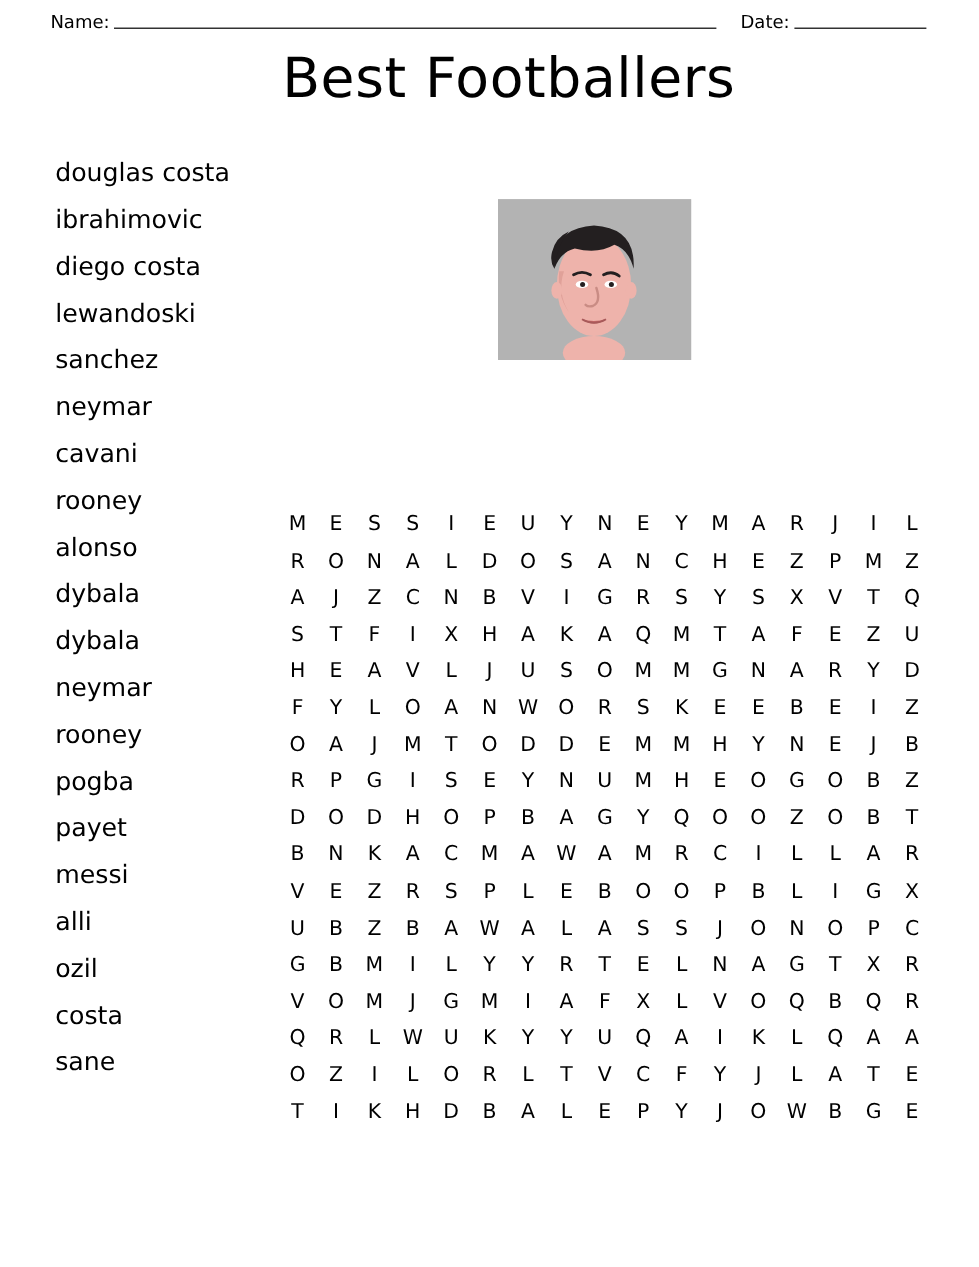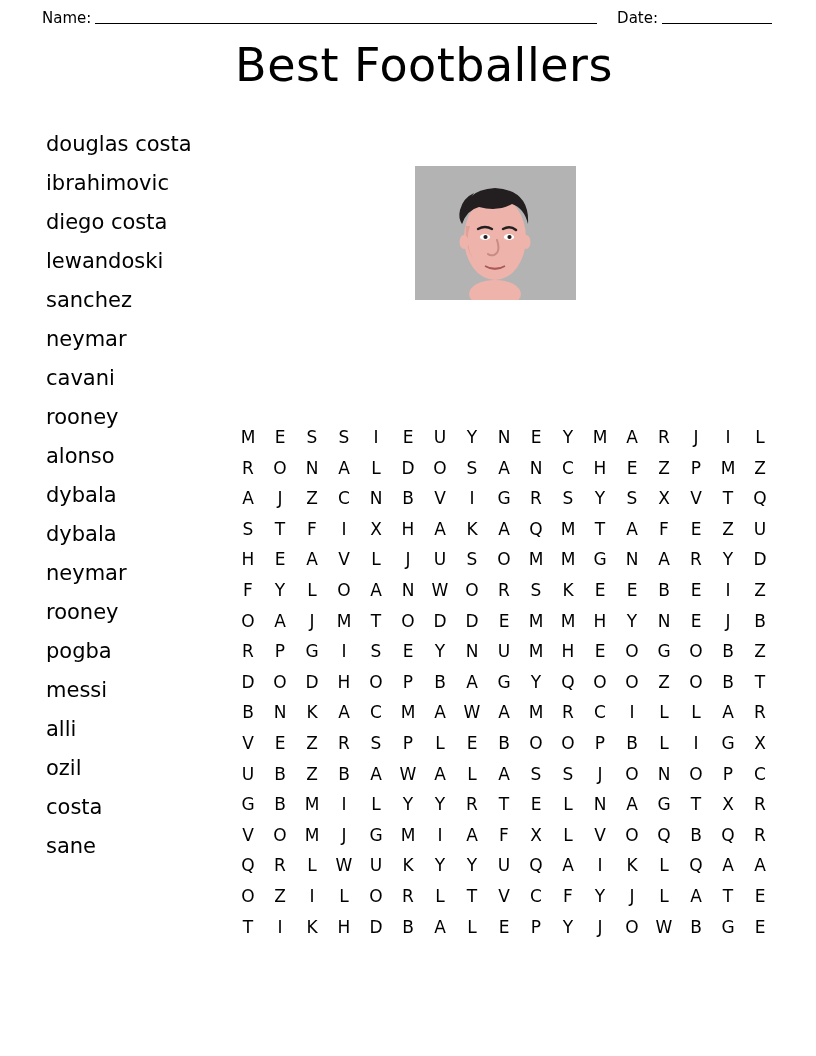--- a/index.html
+++ b/index.html
@@ -128,20 +128,21 @@
       <div class="word-item">sanchez</div>
       <div class="word-item">neymar</div>
       <div class="word-item">cavani</div>
       <div class="word-item">rooney</div>
       <div class="word-item">alonso</div>
       <div class="word-item">dybala</div>
       <div class="word-item">dybala</div>
       <div class="word-item">neymar</div>
       <div class="word-item">rooney</div>
       <div class="word-item">pogba</div>
+      <div class="word-item">payet</div>
       <div class="word-item">messi</div>
       <div class="word-item">alli</div>
       <div class="word-item">ozil</div>
       <div class="word-item">costa</div>
       <div class="word-item">sane</div>
     </div>
 
   <div class="clip-art">
     <svg width="161" height="134" viewBox="0 0 161 134" xmlns="http://www.w3.org/2000/svg">
       <rect x="0" y="0" width="161" height="134" fill="#b3b3b3"></rect>

